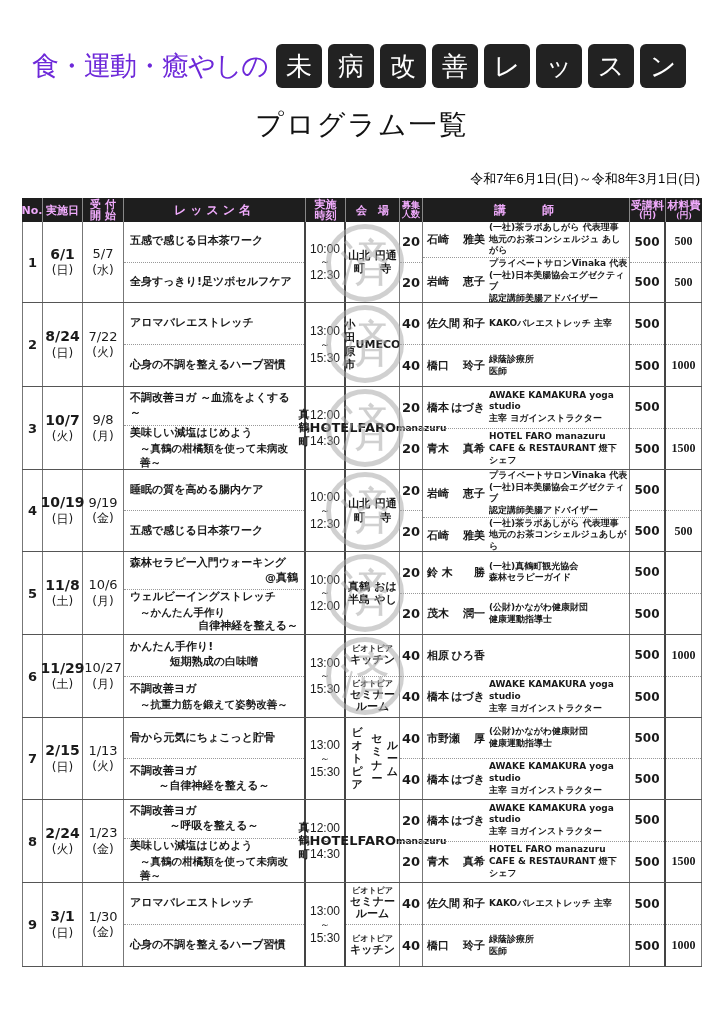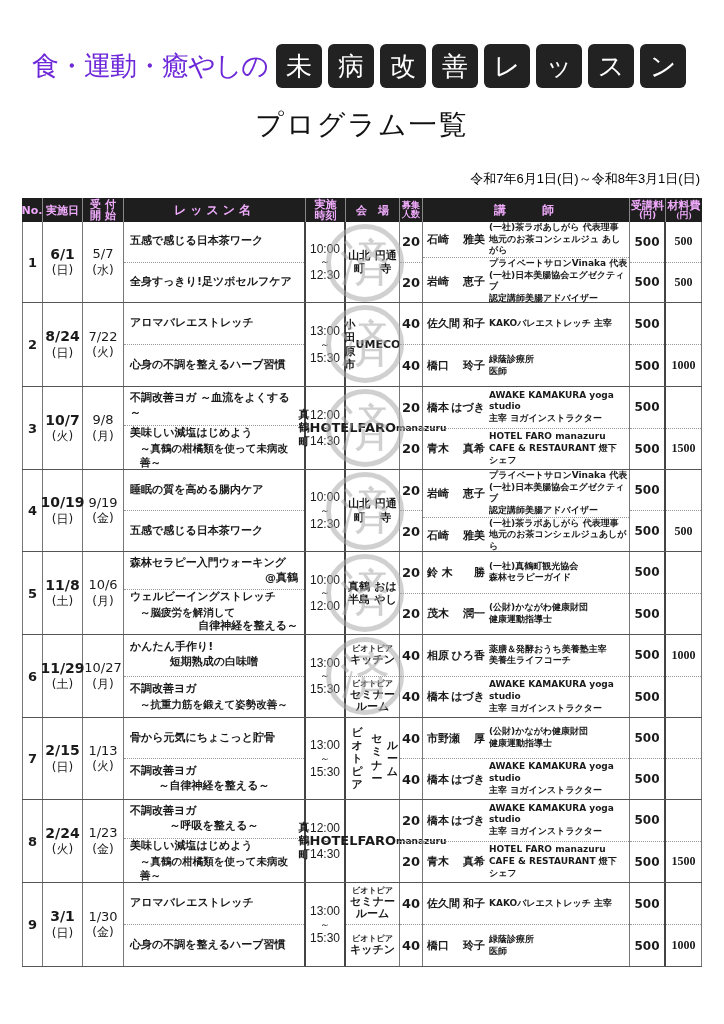--- a/index.html
+++ b/index.html
@@ -383,21 +383,21 @@
           <span>10/6</span>
           <span class="dow">(月)</span>
         </div>
         <div class="cell c-name split thick">
           <div class="sub">
             <div>森林セラピー入門ウォーキング</div>
             <div class="right">@真鶴</div>
           </div>
           <div class="sub">
             <div>ウェルビーイングストレッチ</div>
-            <div class="indent">～脳疲労を解消して</div>
+            <div class="indent">～かんたん手作り</div>
             <div class="right">自律神経を整える～</div>
           </div>
         </div>
         <div class="cell c-time time thick">
           <span>10:00</span>
           <span class="tilde">～</span>
           <span>12:00</span>
         </div>
         <div class="cell c-venue venue-whole">
           <span>真鶴半島</span>
@@ -477,24 +477,20 @@
         </div>
         <div class="cell c-cap split">
           <div class="num-sub">40</div>
           <div class="num-sub">40</div>
         </div>
         <div class="cell c-inst split">
           <div class="inst-sub">
             <div class="inst-name">
               <span>相原</span>
               <span>ひろ香</span>
-            </div>
-            <div class="inst-desc">
-              <div>薬膳＆発酵おうち美養塾主宰</div>
-              <div>美養生ライフコーチ</div>
             </div>
           </div>
           <div class="inst-sub">
             <div class="inst-name">
               <span>橋本</span>
               <span>はづき</span>
             </div>
             <div class="inst-desc">
               <div>AWAKE KAMAKURA yoga studio</div>
               <div>主宰 ヨガインストラクター</div>

